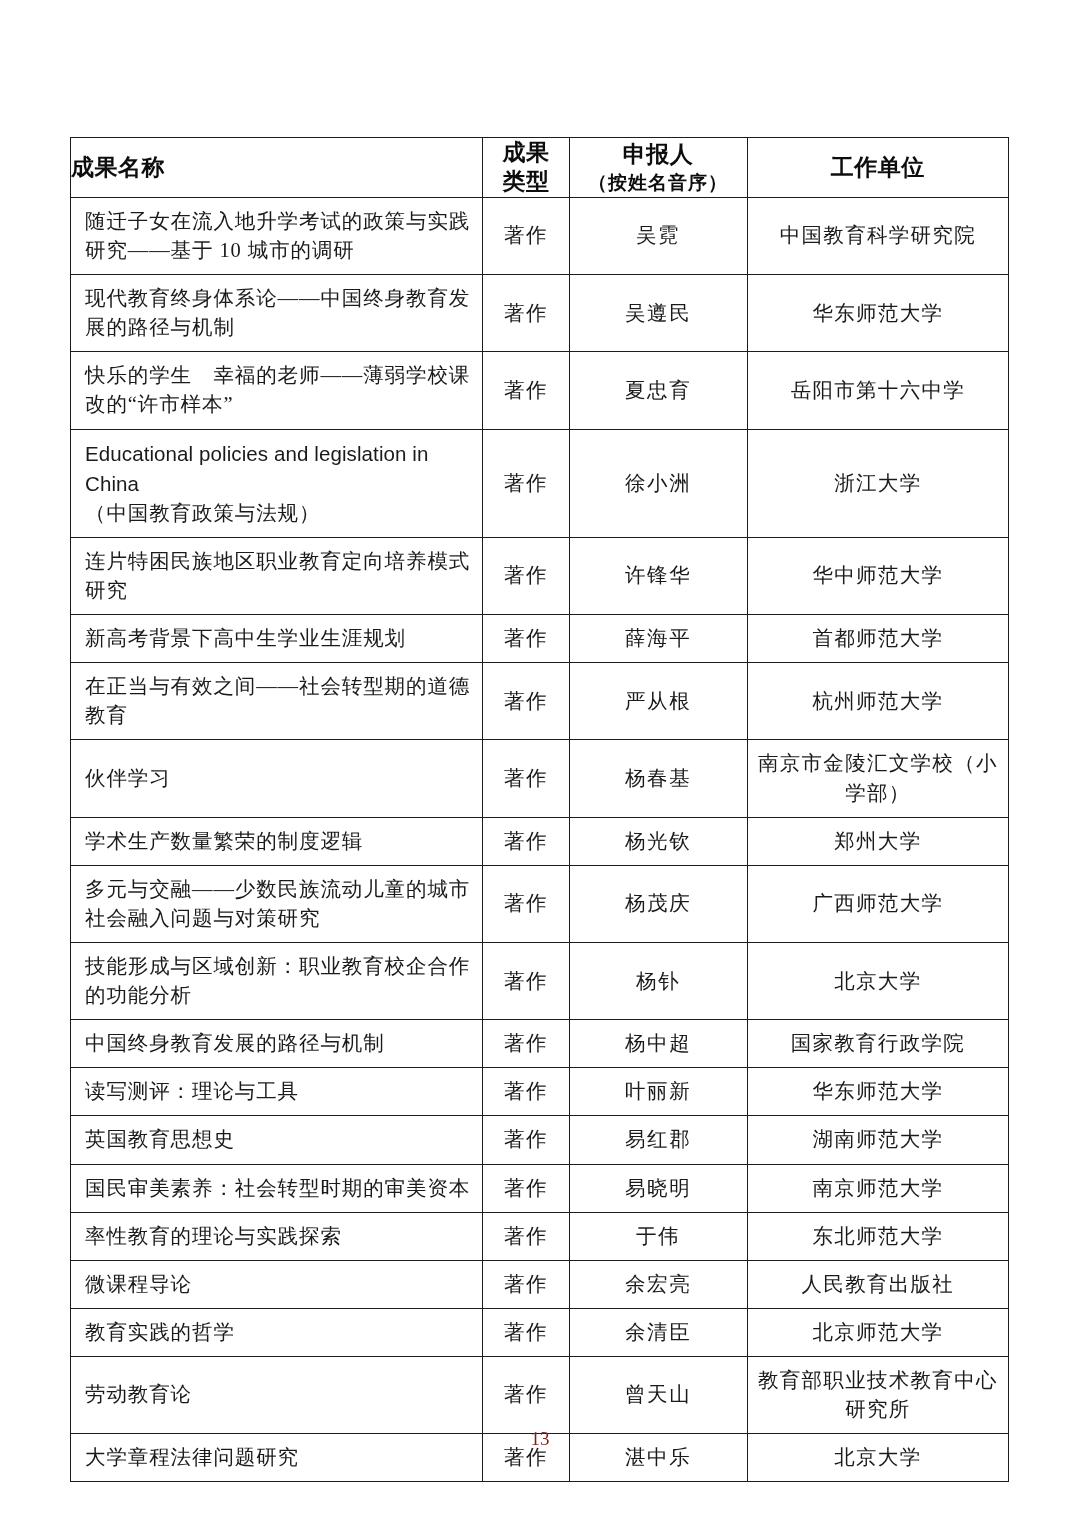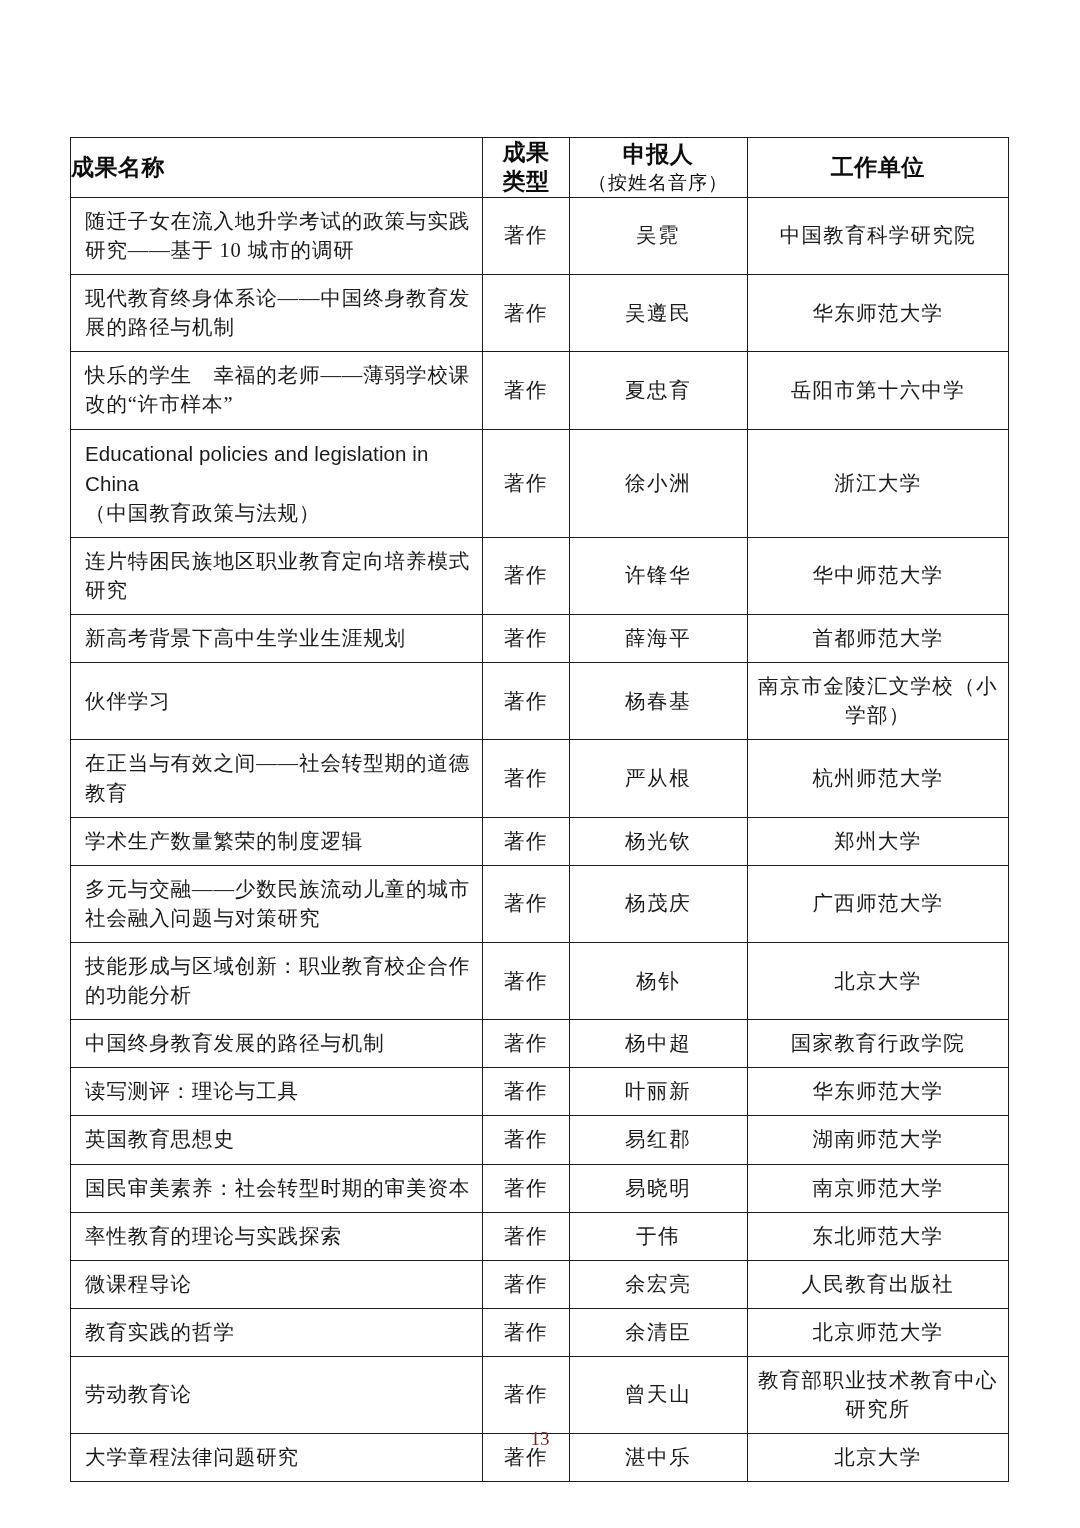--- a/index.html
+++ b/index.html
@@ -58,21 +58,21 @@
     padding: 16px 0 16px 14px;
     text-align: left;
   }
   .hdr-c {
     text-align: center;
     padding: 12px 4px;
   }
   .hdr-sub {
     display: block;
     font-size: 19px;
-    font-weight: normal;
+    font-weight: bold;
     letter-spacing: 1px;
     margin-top: 2px;
   }
 
   td.cell-title {
     text-align: left;
     padding: 9px 8px 9px 14px;
     font-size: 20.5px;
     line-height: 1.42;
     letter-spacing: 0.9px;
@@ -165,32 +165,32 @@
           <td class="cell-appl">许锋华</td>
           <td class="cell-org">华中师范大学</td>
         </tr>
         <tr>
           <td class="cell-title"><span>新高考背景下高中生学业生涯规划</span></td>
           <td class="cell-type">著作</td>
           <td class="cell-appl">薛海平</td>
           <td class="cell-org">首都师范大学</td>
         </tr>
         <tr>
+          <td class="cell-title"><span>在正当与有效之间——社会转型期的道德教育</span></td>
+          <td class="cell-type">著作</td>
+          <td class="cell-appl">严从根</td>
+          <td class="cell-org">杭州师范大学</td>
+        </tr>
+        <tr>
           <td class="cell-title"><span>伙伴学习</span></td>
           <td class="cell-type">著作</td>
           <td class="cell-appl">杨春基</td>
           <td class="cell-org">南京市金陵汇文学校（小学部）</td>
         </tr>
         <tr>
-          <td class="cell-title"><span>在正当与有效之间——社会转型期的道德教育</span></td>
-          <td class="cell-type">著作</td>
-          <td class="cell-appl">严从根</td>
-          <td class="cell-org">杭州师范大学</td>
-        </tr>
-        <tr>
           <td class="cell-title"><span>学术生产数量繁荣的制度逻辑</span></td>
           <td class="cell-type">著作</td>
           <td class="cell-appl">杨光钦</td>
           <td class="cell-org">郑州大学</td>
         </tr>
         <tr>
           <td class="cell-title"><span>多元与交融——少数民族流动儿童的城市社会融入问题与对策研究</span></td>
           <td class="cell-type">著作</td>
           <td class="cell-appl">杨茂庆</td>
           <td class="cell-org">广西师范大学</td>

